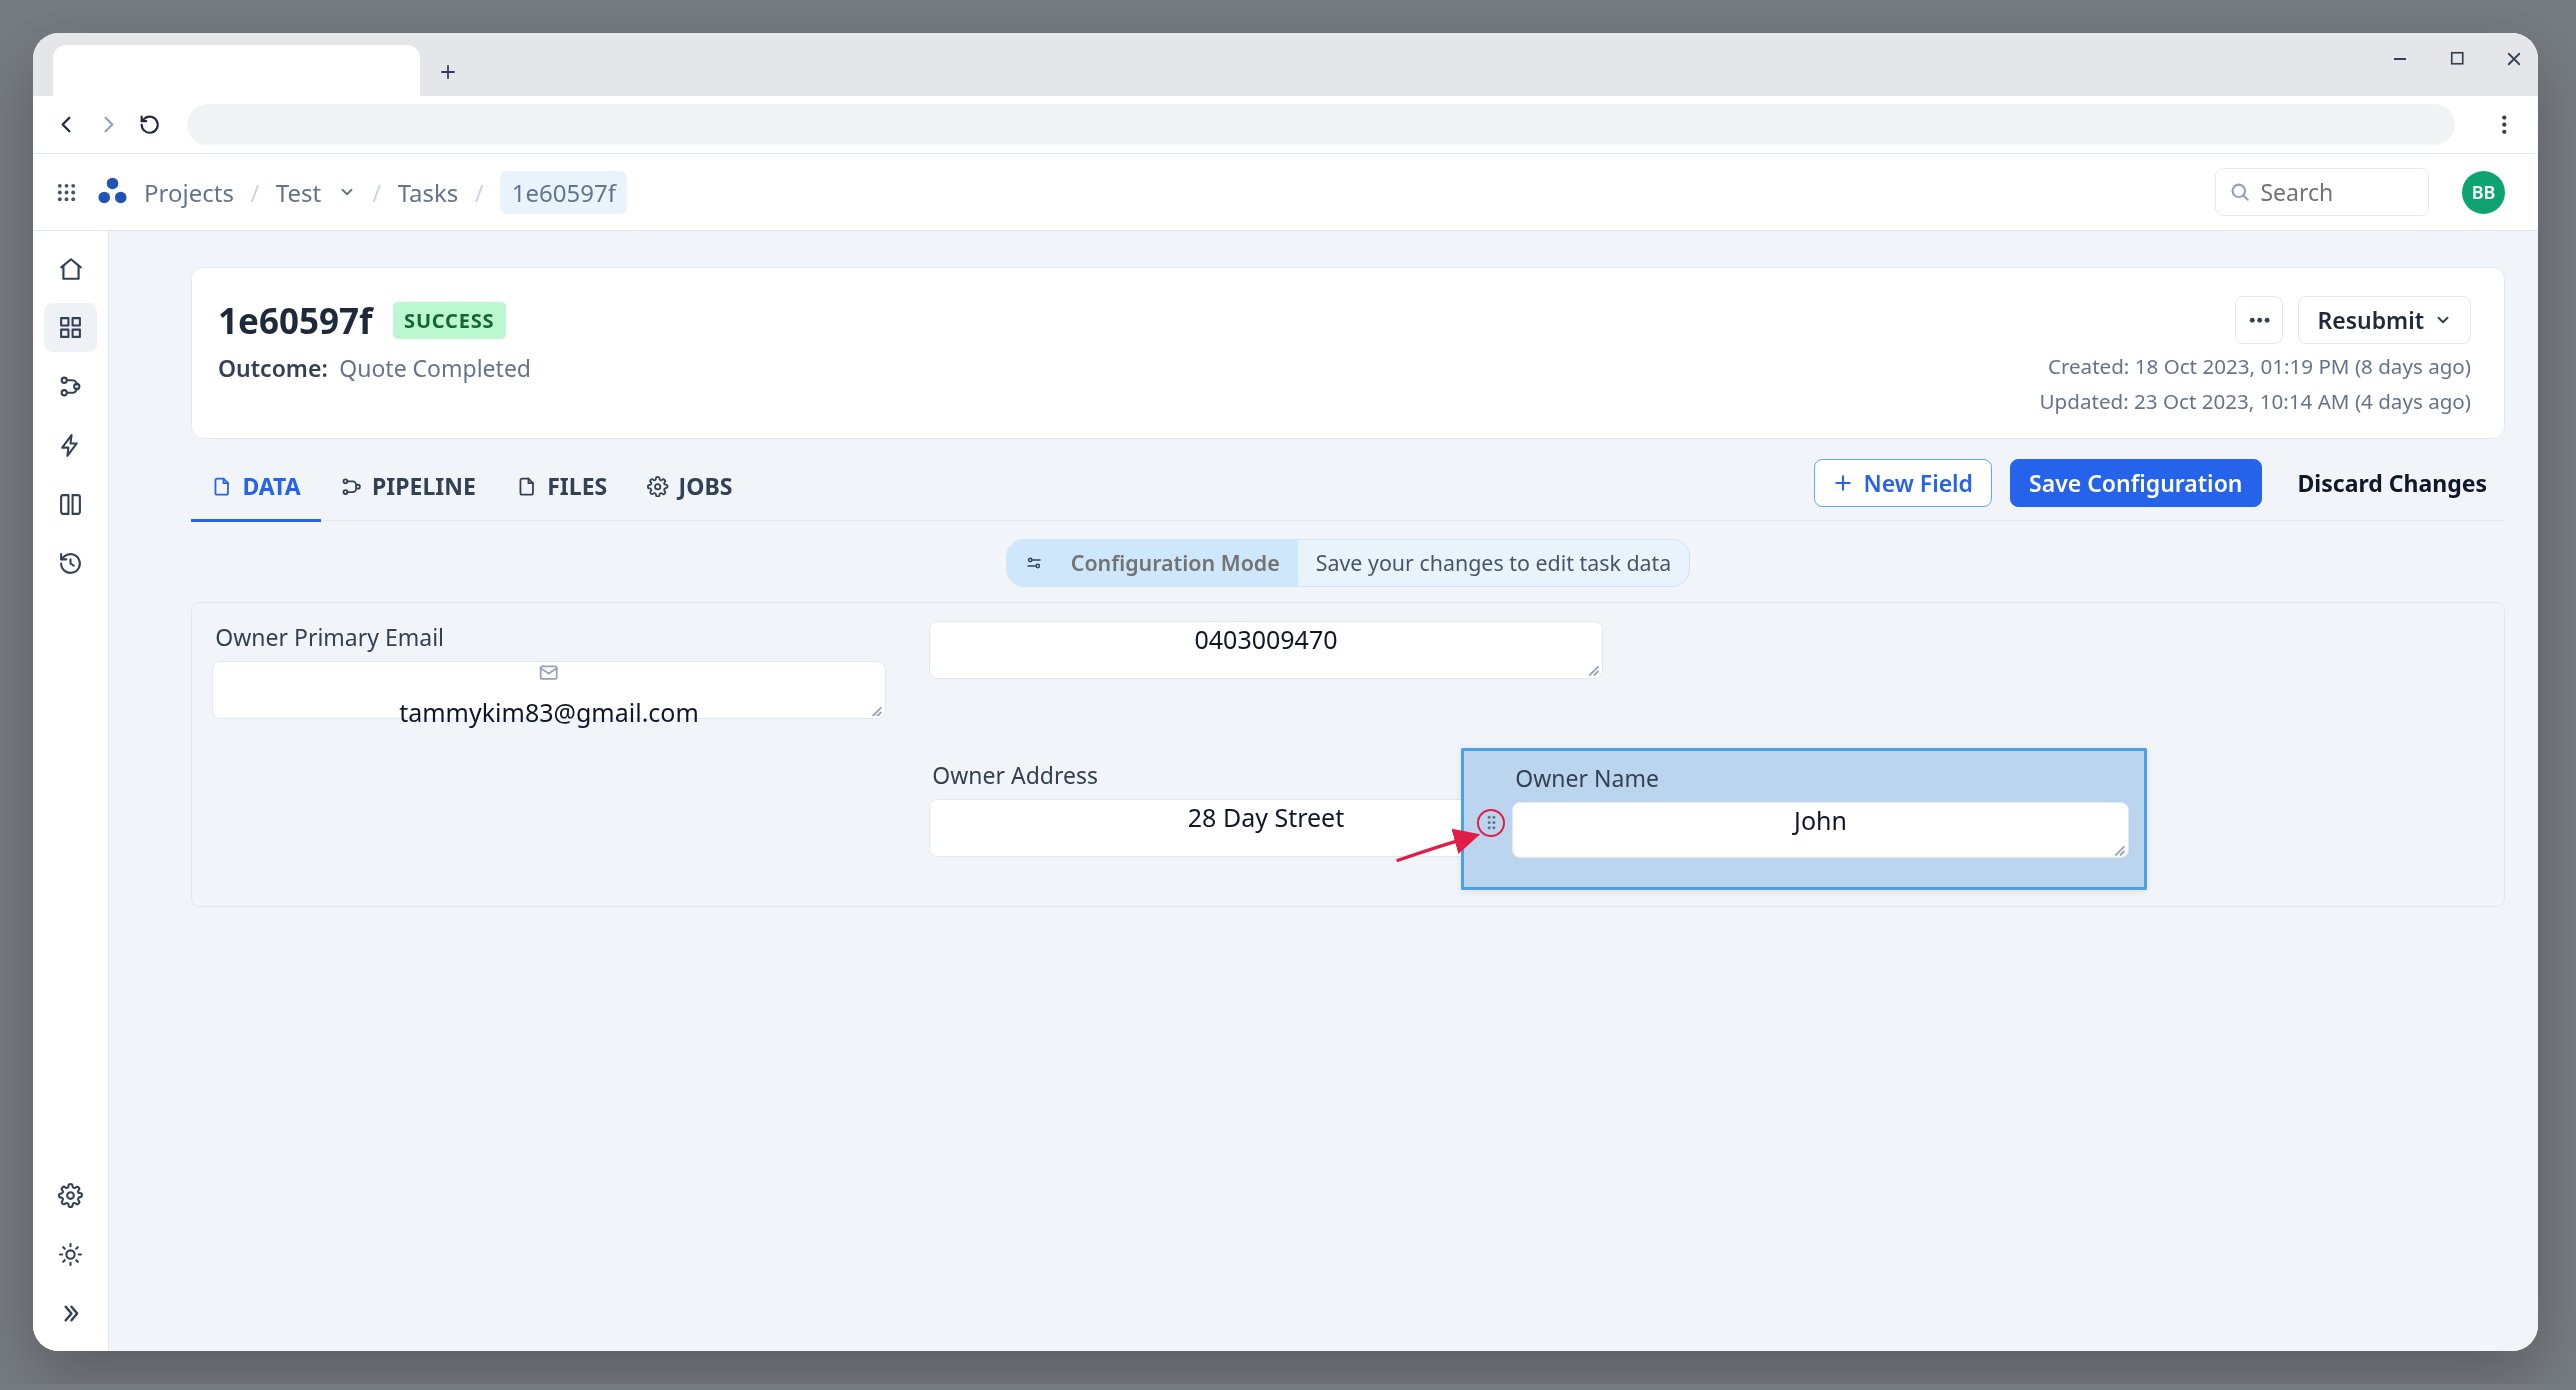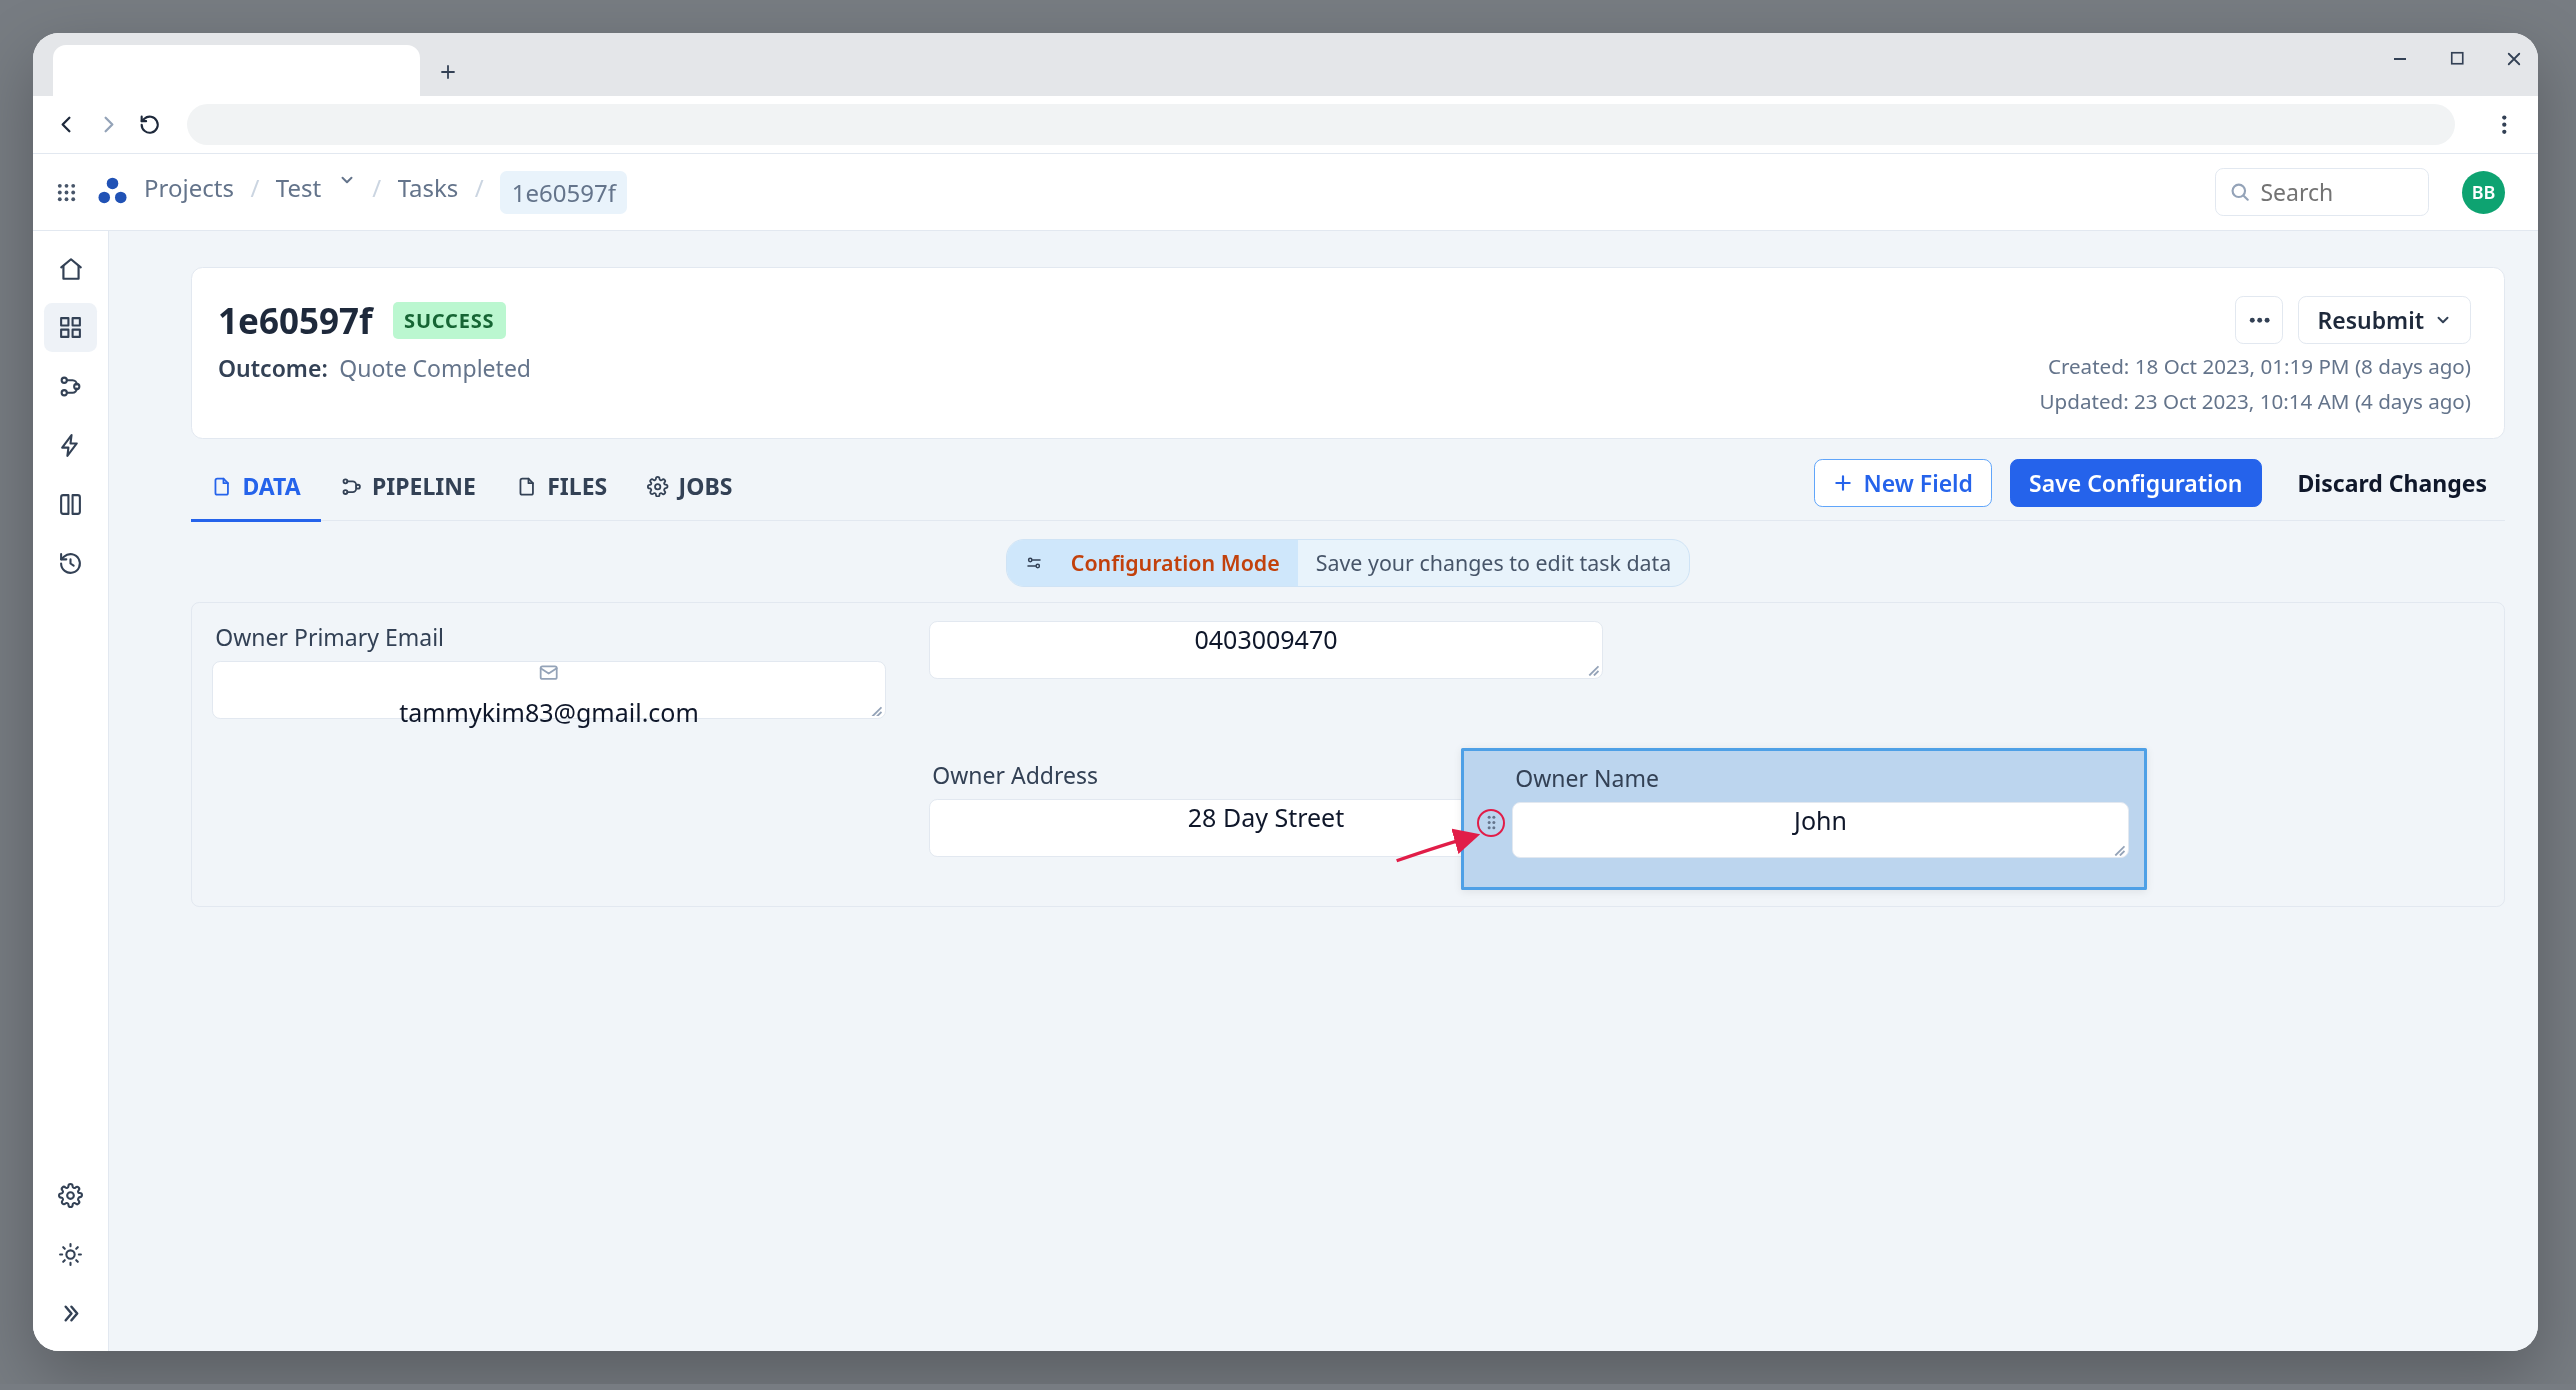--- a/index.html
+++ b/index.html
@@ -60,21 +60,21 @@
 
   .app { flex:1; display:flex; flex-direction:column; background:var(--bg); }
   .app-header {
     height:77px; background:#fff; border-bottom:0.8px solid var(--border);
     display:flex; align-items:center; padding:0 33px 0 18px; gap:15px;
   }
   svg { display:block; }
 
   .apps-grid { width:30px;height:30px; display:flex;align-items:center;justify-content:center;}
   .logo { width:33px;height:33px; }
-  .breadcrumbs { display:flex; align-items:flex-start; gap:16.5px; font-size:24px; color:var(--muted); }
+  .breadcrumbs { display:flex; align-items:center; gap:16.5px; font-size:24px; color:var(--muted); }
   .crumb-link { color:var(--muted); }
   .crumb-link:last-child { color:var(--muted); }
   .crumb-current { background:#e9f3fb; color:#64748b; padding:5px 11.5px; border-radius:6.6px; }
   .crumb-sep { color:#cbd5e1; }
   .crumb-caret { color:#64748b; }
 
   .search {
     margin-left:auto; width:214px; height:48px; border:0.8px solid var(--border);
     border-radius:8.2px; display:flex; align-items:center; gap:10px; padding:0 13px;
     color:#737373; font-size:23px; background:#fff;
@@ -117,21 +117,21 @@
   .tabitem { display:flex; align-items:center; gap:10px; font-size:23px; font-weight:700; color:#334155;
     padding:16.5px 20px; border-bottom:3.3px solid transparent; margin-bottom:-1.6px;}
   .tabitem.active { color:var(--tab-blue); border-bottom-color:var(--tab-blue); }
   .tabitem svg { }
 
   .tab-actions { margin-left:auto; display:flex; gap:18px; padding-bottom:8.2px;}
 
   .conf-bar { margin:18px auto 0; display:flex; align-items:center;
     border:0.8px solid #cfe3f5; background:#e8f3fb; border-radius:18px; overflow:hidden;
     font-size:21.4px; color:#475569;}
-  .conf-bar .left { background:#cfe7fb; padding:8.2px 18px; display:flex; align-items:center; gap:28px; font-weight:600; color:#c2410c;}
+  .conf-bar .left { background:#cfe7fb; padding:8.2px 18px; display:flex; align-items:center; gap:28px; font-weight:600; color:#737373;}
   .conf-bar .right{ padding:8.2px 18px;}
 
   .fields {
     margin-top:15px; background:var(--field-bg); border-radius:8.2px; padding:18px 20px 49px;
     position:relative; border:0.8px solid var(--border);
   }
   .field-grid { display:grid; grid-template-columns: 674px 674px; column-gap:43px; row-gap:20px; }
   .field { display:flex; flex-direction:column; gap:8.2px; }
   .field-label{ font-size:23px; font-weight:400; color:#334155; padding-left:3.3px;}
   .input {

